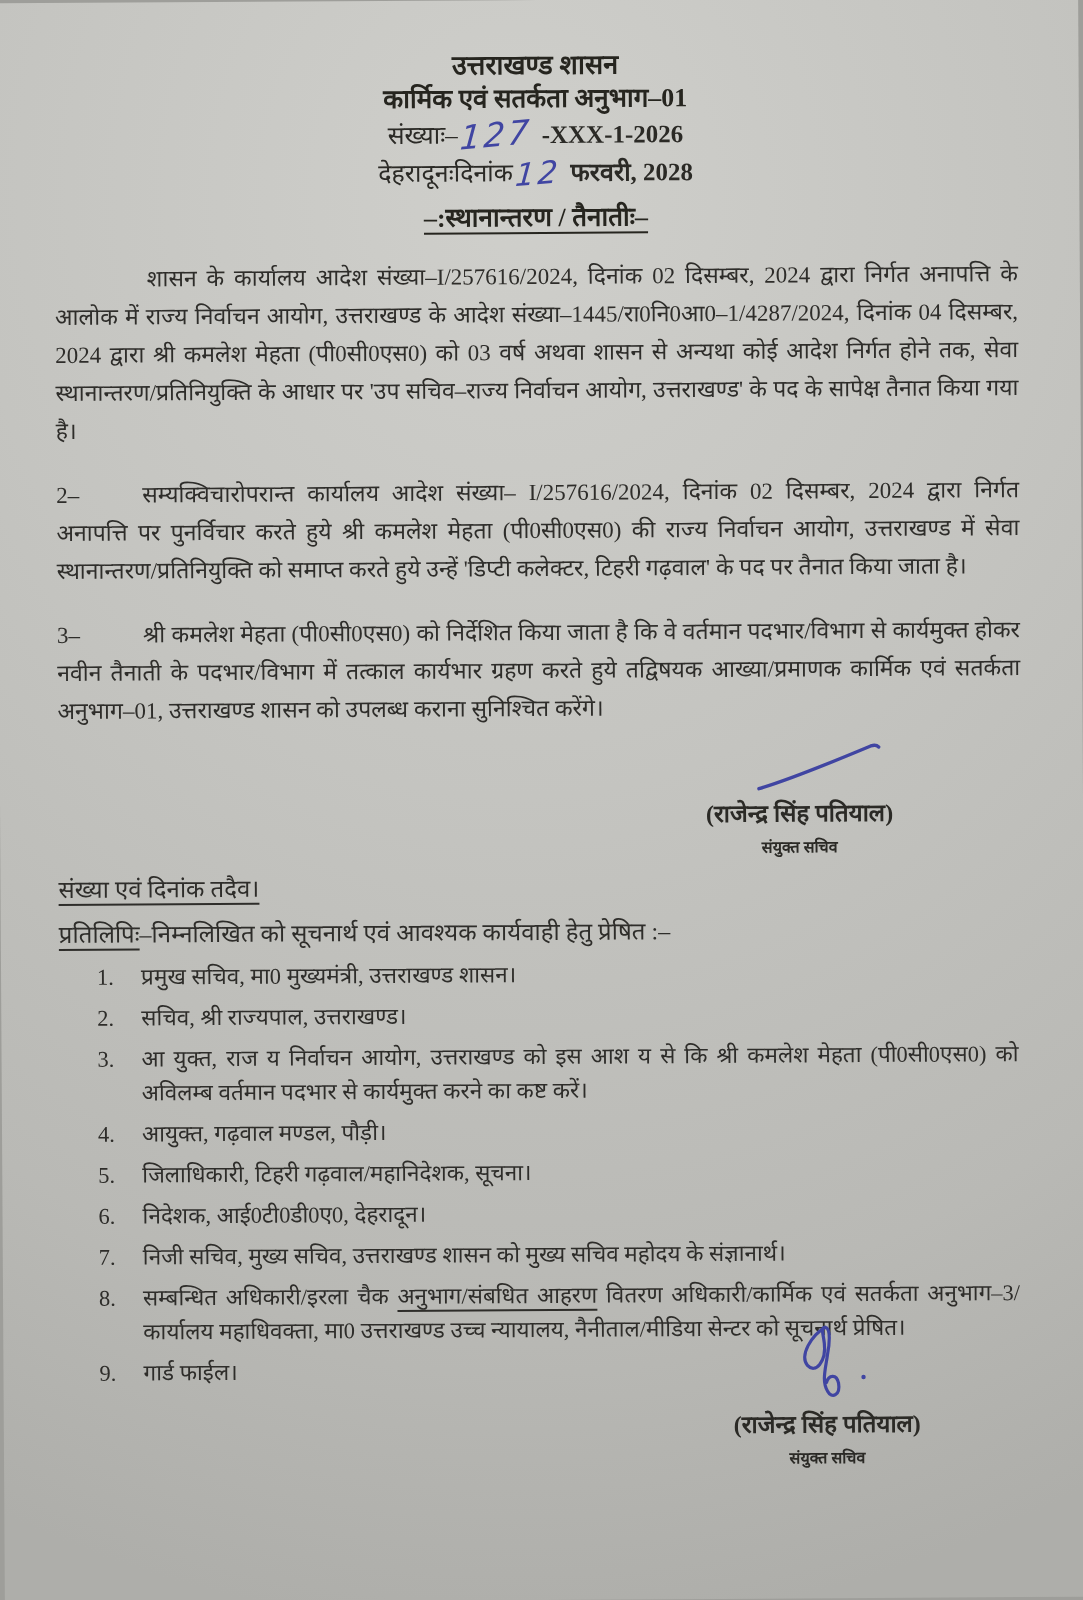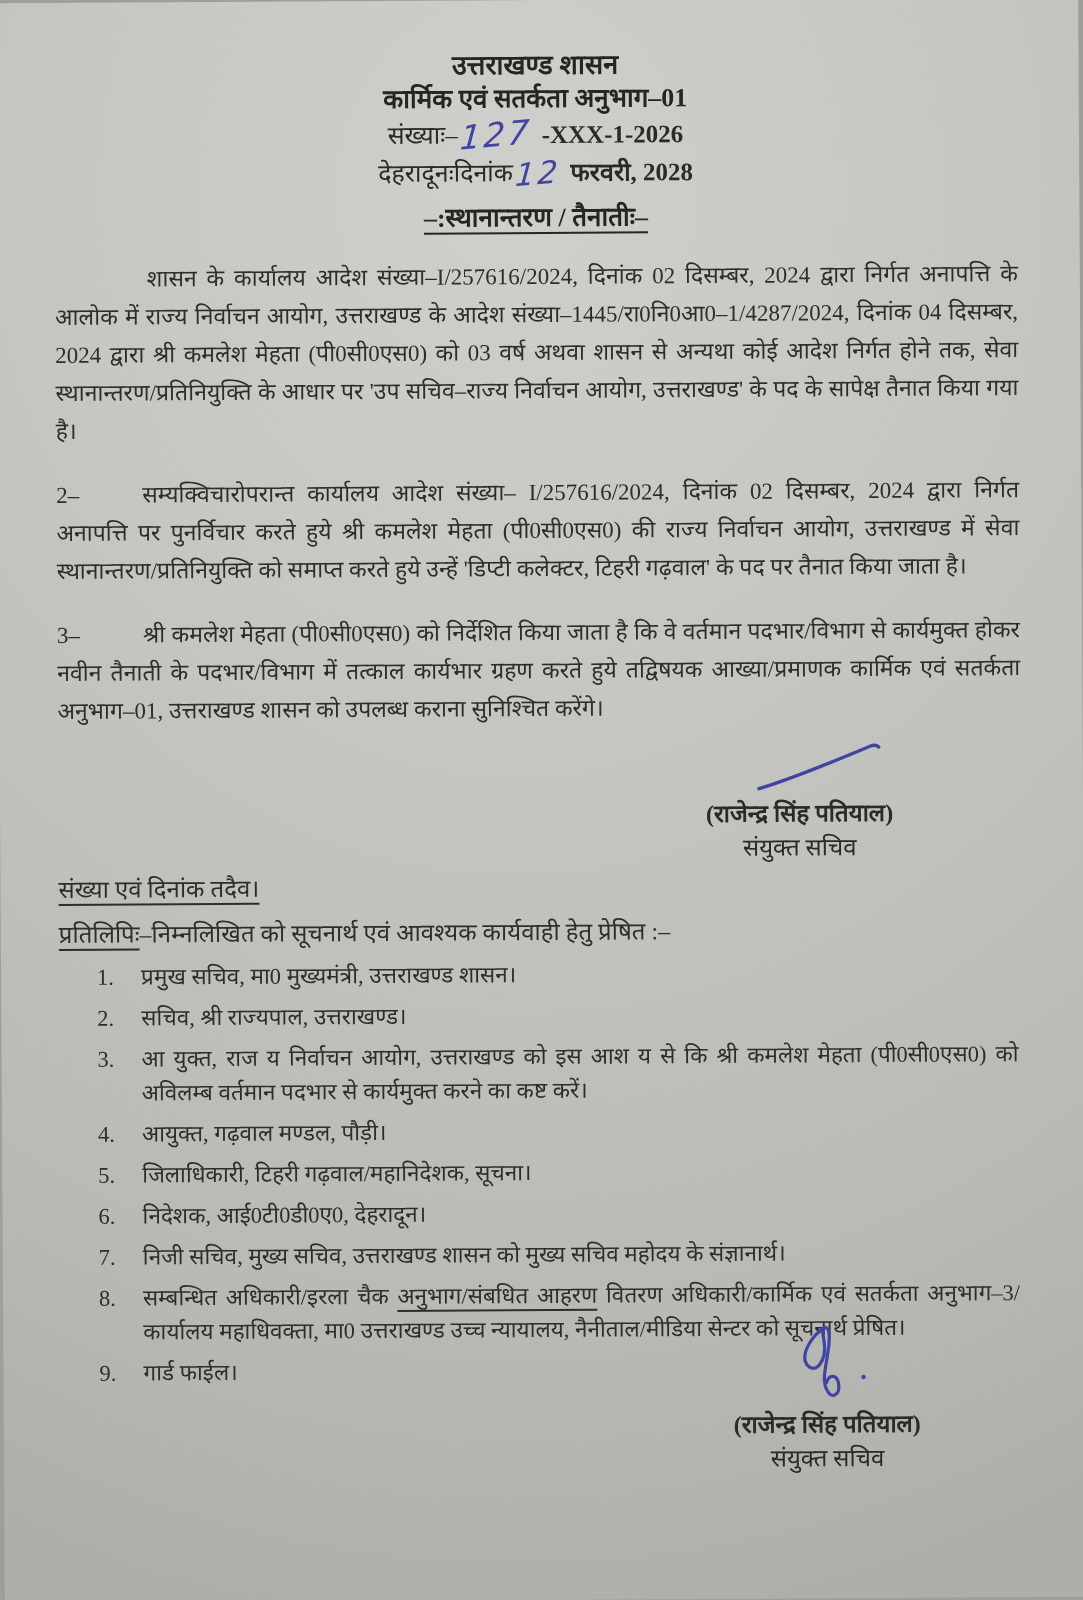--- a/index.html
+++ b/index.html
@@ -36,21 +36,21 @@
     font-size:23px;line-height:38px;text-align:justify;
     margin:26px 0 0 0;color:#2e2d2a;
   }
   .para.first{text-indent:92px;margin-top:22px;}
   .pnum{display:inline-block;width:86px;font-size:23px;}
   .sigblock{
     display:flex;flex-direction:column;align-items:center;
     width:fit-content;margin-left:auto;margin-right:128px;margin-top:14px;
   }
   .sigblock .name{font-size:24px;line-height:34px;font-weight:600;color:#2b2a26;}
-  .sigblock .title{font-size:24px;line-height:34px;font-weight:400;color:#2b2a26;}
+  .sigblock .title{font-size:16px;line-height:34px;font-weight:700;color:#2b2a26;}
   .sigstroke{margin-bottom:4px;transform:translateX(20px);}
   .refsame{font-size:24px;line-height:34px;margin-top:4px;width:fit-content;}
   .copyline{font-size:24px;line-height:36px;margin-top:10px;}
   .rlist{margin-top:8px;}
   .ritem{display:flex;font-size:22.5px;line-height:34px;margin-bottom:7px;color:#2e2d2a;}
   .ritem .num{flex:none;width:44px;padding-left:38px;box-sizing:content-box;}
   .ritem .txt{flex:1;text-align:justify;padding-right:4px;}
   .sigblock.second{margin-top:-74px;margin-right:104px;position:relative;z-index:2;}
   .squiggle{margin-bottom:0px;transform:translateX(6px);}
 </style>

